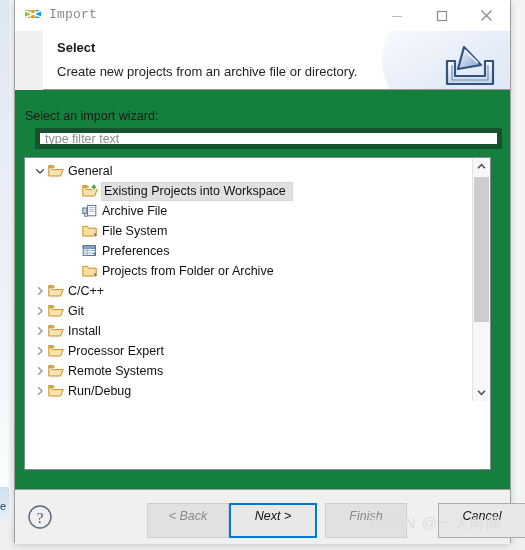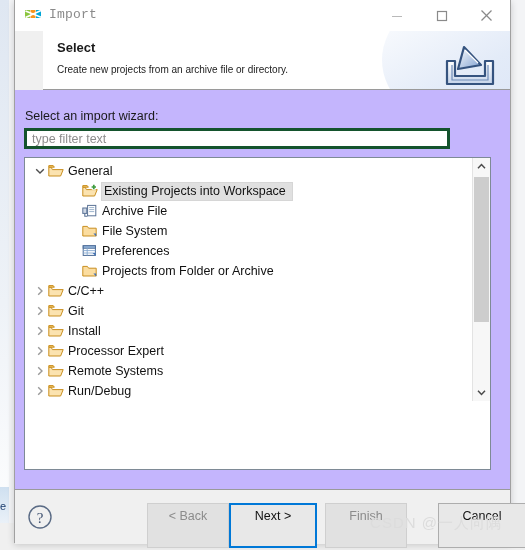--- a/index.html
+++ b/index.html
@@ -116,21 +116,21 @@
     left: 14px;
     top: 9px;
     font-size: 13px;
     font-weight: bold;
     color: #1a1a1a;
   }
   .header .hdr-sub {
     position: absolute;
     left: 14px;
     top: 33px;
-    font-size: 10px;
+    font-size: 13px;
     color: #222;
   }
   .header .hdr-gloss {
     position: absolute;
     right: -22px;
     top: -36px;
     width: 150px;
     height: 130px;
     border-radius: 50%;
     background: linear-gradient(150deg, #ffffff 0%, #e3ebf8 60%, #dbe5f6 100%);
@@ -140,38 +140,38 @@
     right: 12px;
     top: 12px;
     width: 56px;
     height: 46px;
   }
 
   
   .body {
     position: relative;
     height: 399px;
-    background: #c4b5fd;
+    background: #15803d;
     padding-left: 15px;
   }
   .lbl-wizard {
     position: absolute;
     left: 10px;
     top: 19px;
     font-size: 12.5px;
     color: #1a1a1a;
   }
   .filter-input {
     position: absolute;
-    left: 9px;
+    left: 20px;
     top: 38px;
-    width: 426px;
+    width: 467px;
     height: 21px;
     box-sizing: border-box;
-    border: 3px solid #14532d;
+    border: 5px solid #14532d;
     background: #ffffff;
     font-family: "Liberation Sans", sans-serif;
     font-size: 12.5px;
     color: #222;
     padding: 0 5px;
     outline: none;
   }
   .filter-input::placeholder { color: #8d8d8d; opacity: 1; }
 
   .tree-wrap {
@@ -268,29 +268,30 @@
   .help-btn {
     position: absolute;
     left: 12px;
     top: 14px;
     width: 26px;
     height: 26px;
   }
   .btn {
     position: absolute;
     top: 13px;
-    height: 45px;
+    height: 35px;
     box-sizing: border-box;
     font-family: "Liberation Sans", sans-serif;
     font-size: 12.5px;
     text-align: center;
     line-height: 25px;
     background: #e1e1e1;
     border: 1px solid #cfcfcf;
     color: #8b8b8b;
+    font-style: italic;
   }
   .btn.enabled {
     background: #e8e8e8;
     border: 1px solid #adadad;
     color: #111;
   }
   .btn.default {
     background: #e8e8e8;
     border: 2px solid #0078d7;
     color: #111;

